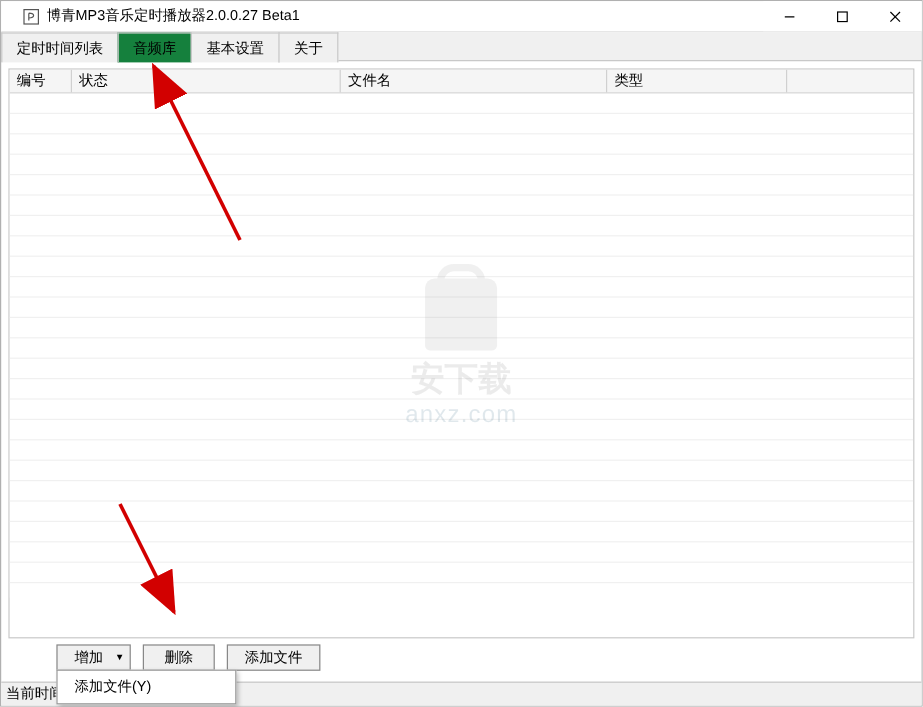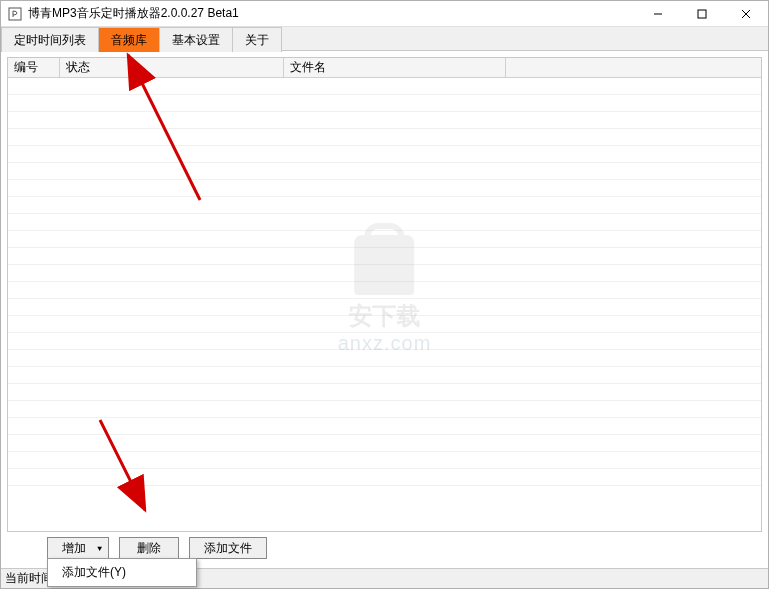--- a/index.html
+++ b/index.html
@@ -1,45 +1,45 @@
 <!DOCTYPE html>
 <html><head>
   <meta charset="utf-8">
   <style>
     * { box-sizing: border-box; margin: 0; padding: 0; }
     body { font-family: "Microsoft YaHei", "SimSun", sans-serif; font-size: 12px; background: #fff; width: 769px; height: 589px; overflow: hidden; position: relative; }
     
     .window { width: 769px; height: 589px; border: 1px solid #b0b0b0; display: flex; flex-direction: column; background: #fff; }
     
-    .titlebar { height: 26px; background: #fff; display: flex; align-items: center; padding-left: 7px; border-bottom: 1px solid #e0e0e0; }
+    .titlebar { height: 26px; background: #fff; display: flex; align-items: center; padding-left: 18px; border-bottom: 1px solid #e0e0e0; }
     .titlebar-icon { width: 14px; height: 14px; margin-right: 6px; display: inline-flex; align-items: center; justify-content: center; }
     .titlebar-title { flex: 1; font-size: 12px; color: #000; }
     .window-controls { display: flex; }
     .window-btn { width: 44px; height: 25px; display: flex; align-items: center; justify-content: center; background: #fff; cursor: pointer; }
     
     .tabs { height: 24px; background: #f0f0f0; display: flex; border-bottom: 1px solid #c8c8c8; }
     .tab { padding: 12px 12px; height: 23px; display: flex; align-items: center; border: 1px solid #c8c8c8; border-bottom: none; background: #f0f0f0; margin-right: -1px; cursor: pointer; font-size: 12px; }
-    .tab.active { background: #f97316; }
+    .tab.active { background: #15803d; }
     
     .content { flex: 1; display: flex; flex-direction: column; padding: 6px; position: relative; }
     
     .table-container { flex: 1; border: 1px solid #c8c8c8; background: #fff; position: relative; overflow: hidden; }
     .table-header { display: flex; background: #f5f5f5; border-bottom: 1px solid #d0d0d0; height: 20px; }
     .th { padding: 2px 6px; border-right: 1px solid #d0d0d0; font-size: 12px; display: flex; align-items: center; }
     .th-1 { width: 52px; }
     .th-2 { width: 222px; }
     .th-3 { width: 224px; }
     .th-4 { width: 150px; }
     .table-body { height: 420px; background: #fff; }
     .table-row { height: 17px; border-bottom: 1px solid #f0f0f0; }
     
     .watermark { position: absolute; top: 50%; left: 50%; transform: translate(-50%, -50%); opacity: 0.12; pointer-events: none; text-align: center; }
     .watermark-icon { width: 60px; height: 60px; background: #888; border-radius: 8px 8px 4px 4px; margin: 0 auto 5px; position: relative; }
     .watermark-icon::before { content: ""; position: absolute; top: -12px; left: 50%; transform: translateX(-50%); width: 28px; height: 14px; border: 6px solid #888; border-bottom: none; border-radius: 14px 14px 0 0; }
-    .watermark-text1 { font-size: 24px; color: #666; font-weight: bold; }
+    .watermark-text1 { font-size: 28px; color: #666; font-weight: bold; }
     .watermark-text2 { font-size: 20px; color: #0c4a6e; letter-spacing: 1px; }
     
     .button-bar { height: 30px; display: flex; align-items: center; gap: 10px; padding: 4px 40px 2px; position: relative; }
     .btn { height: 22px; padding: 0 14px; border: 1px solid #888; background: #f0f0f0; font-size: 12px; cursor: pointer; display: inline-flex; align-items: center; justify-content: center; min-width: 60px; }
     .btn-dropdown { position: relative; padding-right: 22px; font-family: Liberation Mono, monospace; }
     .btn-dropdown::after { content: "▼"; position: absolute; right: 6px; font-size: 8px; }
     
     .dropdown-menu { position: absolute; top: 26px; left: 40px; width: 150px; background: #fff; border: 1px solid #999; box-shadow: 2px 2px 4px rgba(0,0,0,0.25); z-index: 10; }
     .dropdown-item { padding: 5px 14px; font-size: 12px; cursor: pointer; }
     
@@ -88,20 +88,21 @@
     <div class="tab">关于</div>
   </div>
 
   <div class="content">
 
     <div class="table-container">
       <div class="table-header">
         <div class="th th-1">编号</div>
         <div class="th th-3">状态</div>
         <div class="th th-2">文件名</div>
+        <div class="th th-4">类型</div>
       </div>
       <div class="table-body">
         <div class="table-row"></div>
         <div class="table-row"></div>
         <div class="table-row"></div>
         <div class="table-row"></div>
         <div class="table-row"></div>
         <div class="table-row"></div>
         <div class="table-row"></div>
         <div class="table-row"></div>

